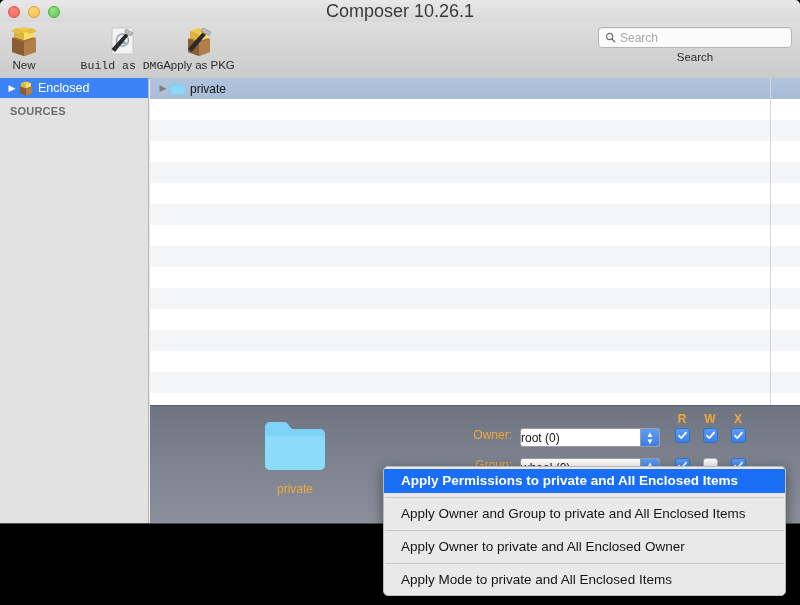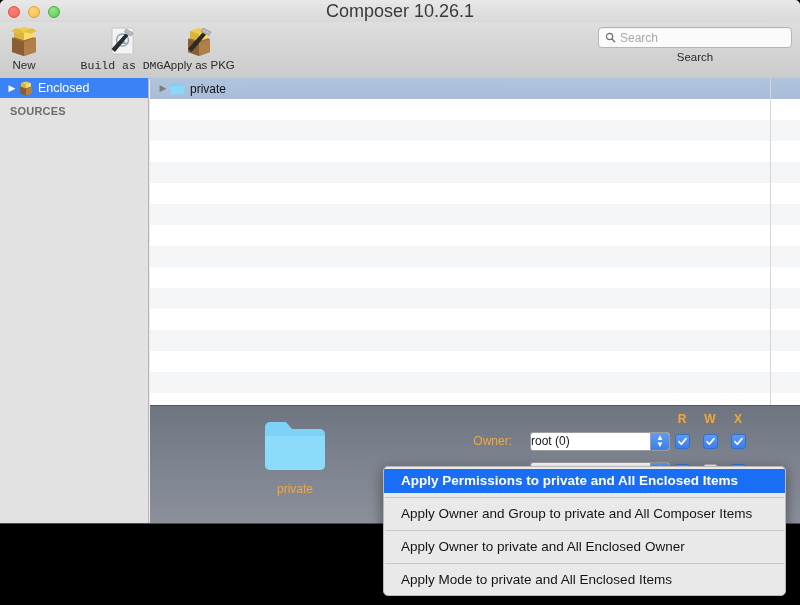--- a/index.html
+++ b/index.html
@@ -267,22 +267,20 @@
   #perm-form {
     position: absolute;
     left: 300px;
     top: 4px;
     width: 350px;
   }
   .perm-row {
     position: relative;
     height: 26px;
     display: flex;
-    align-items: center;
-    gap: 10px;
   }
   .perm-label {
     width: 70px;
     text-align: right;
     font-size: 12px;
     color: #f0a83c;
     padding-right: 8px;
     box-sizing: border-box;
   }
   .perm-select {
@@ -587,20 +585,20 @@
 
         </div>
       </div>
 
     </div>
   </div>
 
   <div id="context-menu">
       <div class="menu-item highlighted">Apply Permissions to private and All Enclosed Items</div>
       <div class="menu-sep"></div>
-      <div class="menu-item">Apply Owner and Group to private and All Composer Items</div>
+      <div class="menu-item">Apply Owner and Group to private and All Enclosed Items</div>
       <div class="menu-sep"></div>
       <div class="menu-item">Apply Owner to private and All Enclosed Owner</div>
       <div class="menu-sep"></div>
       <div class="menu-item">Apply Mode to private and All Enclosed Items</div>
     </div>
 
 </div>
 
 </body></html>

